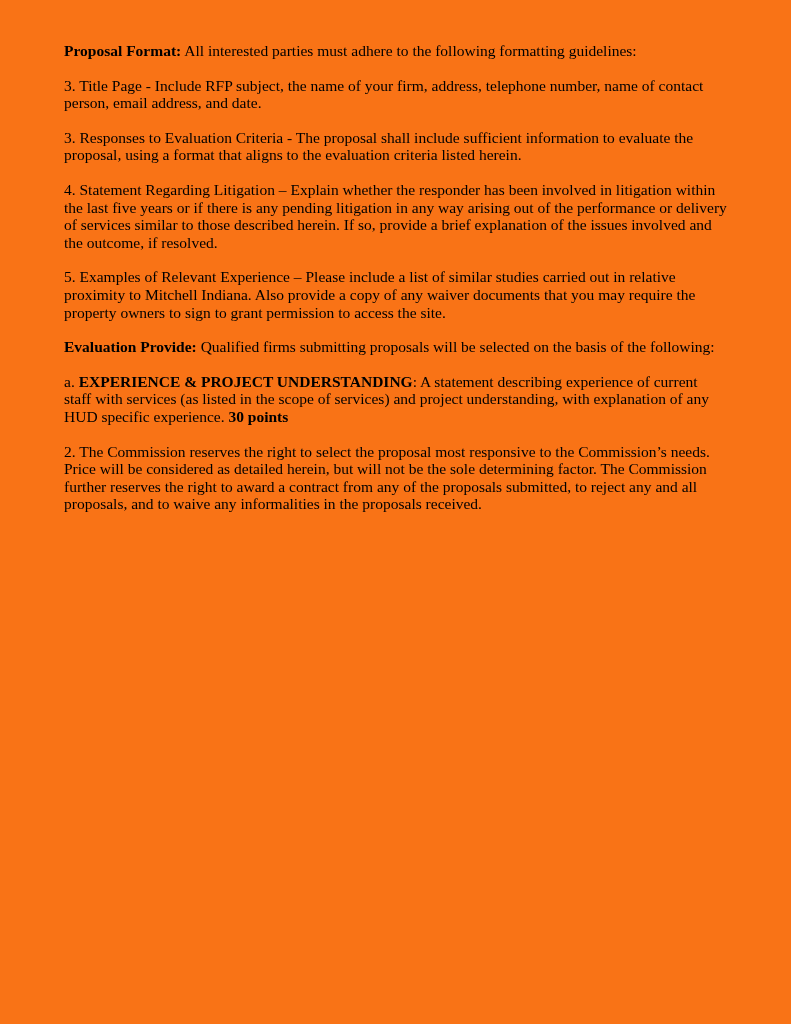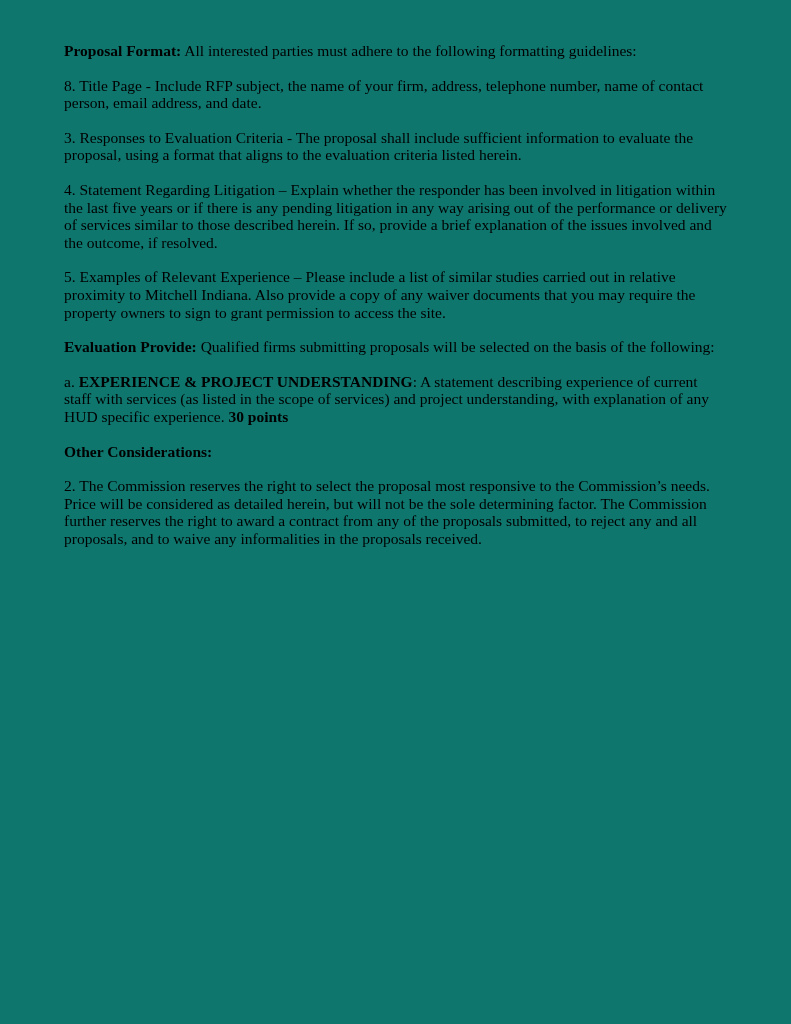--- a/index.html
+++ b/index.html
@@ -4,21 +4,21 @@
 <style>
   html, body {
     margin: 0;
     padding: 0;
     background: #ffffff;
   }
   .page {
     position: relative;
     width: 791px;
     height: 1024px;
-    background: #0f766e;
+    background: #f97316;
     box-sizing: border-box;
     padding: 42px 64px 0 64px;
     font-family: "Liberation Serif", "DejaVu Serif", serif;
     font-size: 15.5px;
     line-height: 17.6px;
     color: #000000;
   }
   .para {
     margin: 0 0 17px 0;
     text-align: left;
@@ -27,35 +27,34 @@
     font-weight: bold;
   }
 </style>
 </head>
 <body>
 
 <div class="page">
 
   <p class="para"><strong>Proposal Format:</strong><span> All interested parties must adhere to the following formatting guidelines:</span></p>
 
-  <p class="para">8. Title Page - Include RFP subject, the name of your firm, address, telephone number, name of contact person, email address, and date.</p>
+  <p class="para">3. Title Page - Include RFP subject, the name of your firm, address, telephone number, name of contact person, email address, and date.</p>
 
 
   <p class="para">3. Responses to Evaluation Criteria - The proposal shall include sufficient information to evaluate the proposal, using a format that aligns to the evaluation criteria listed herein.</p>
 
   <p class="para">4. Statement Regarding Litigation – Explain whether the responder has been involved in litigation within the last five years or if there is any pending litigation in any way arising out of the performance or delivery of services similar to those described herein. If so, provide a brief explanation of the issues involved and the outcome, if resolved.</p>
 
   <p class="para">5. Examples of Relevant Experience – Please include a list of similar studies carried out in relative proximity to Mitchell Indiana. Also provide a copy of any waiver documents that you may require the property owners to sign to grant permission to access the site.</p>
 
 
   <p class="para"><strong>Evaluation Provide:</strong><span> Qualified firms submitting proposals will be selected on the basis of the following:</span></p>
 
   <p class="para"><span>a. </span><strong>EXPERIENCE &amp; PROJECT UNDERSTANDING</strong><span>: A statement describing experience of current staff with services (as listed in the scope of services) and project understanding, with explanation of any HUD specific experience. </span><strong>30 points</strong></p>
 
 
 
 
-  <p class="para"><strong>Other Considerations:</strong></p>
 
 
   <p class="para">2. The Commission reserves the right to select the proposal most responsive to the Commission’s needs. Price will be considered as detailed herein, but will not be the sole determining factor. The Commission further reserves the right to award a contract from any of the proposals submitted, to reject any and all proposals, and to waive any informalities in the proposals received.</p>
 
 </div>
 
 </body></html>

